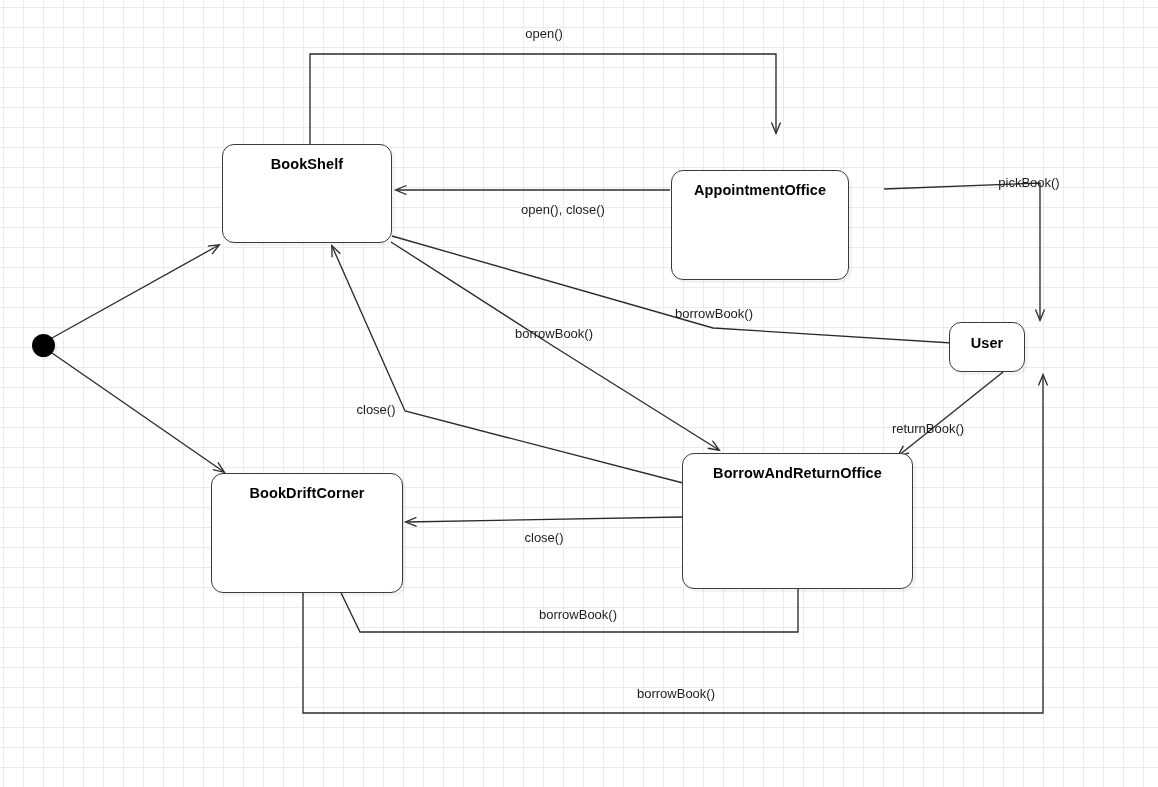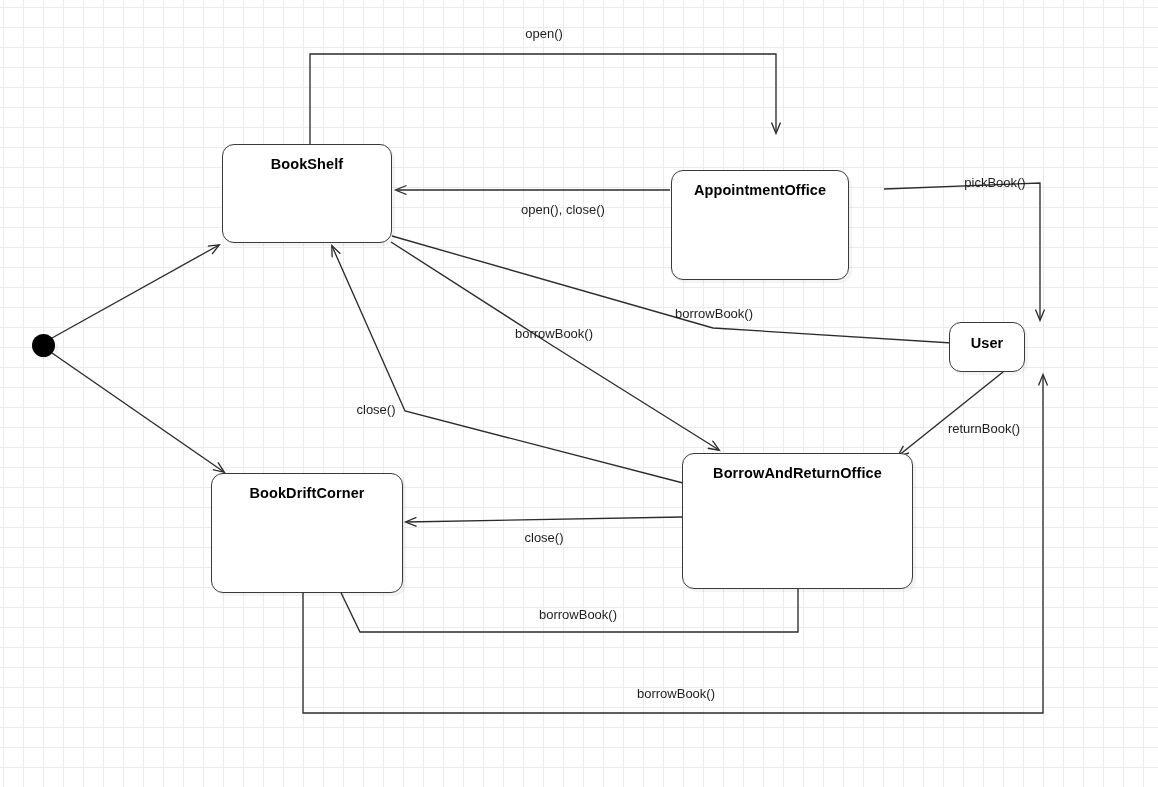--- a/index.html
+++ b/index.html
@@ -125,29 +125,29 @@
   </div>
 
   <div class="node small" style="left:949px; top:322px; width:76px; height:50px;">
     <span class="node-label">User</span>
   </div>
 
   <div class="edge-label" style="left:544px; top:33px;">open()</div>
 
   <div class="edge-label" style="left:563px; top:209px;">open(), close()</div>
 
-  <div class="edge-label" style="left:995px; top:182px;">pickBook()</div>
+  <div class="edge-label" style="left:1029px; top:182px;">pickBook()</div>
 
   <div class="edge-label" style="left:714px; top:313px;">borrowBook()</div>
 
   <div class="edge-label" style="left:554px; top:333px;">borrowBook()</div>
 
   <div class="edge-label" style="left:376px; top:409px;">close()</div>
 
   <div class="edge-label" style="left:544px; top:537px;">close()</div>
 
-  <div class="edge-label" style="left:984px; top:428px;text-align:right;">returnBook()</div>
+  <div class="edge-label" style="left:928px; top:428px;text-align:right;">returnBook()</div>
 
   <div class="edge-label" style="left:578px; top:614px;">borrowBook()</div>
 
   <div class="edge-label" style="left:676px; top:693px;">borrowBook()</div>
 
 </div>
 
 </body></html>

